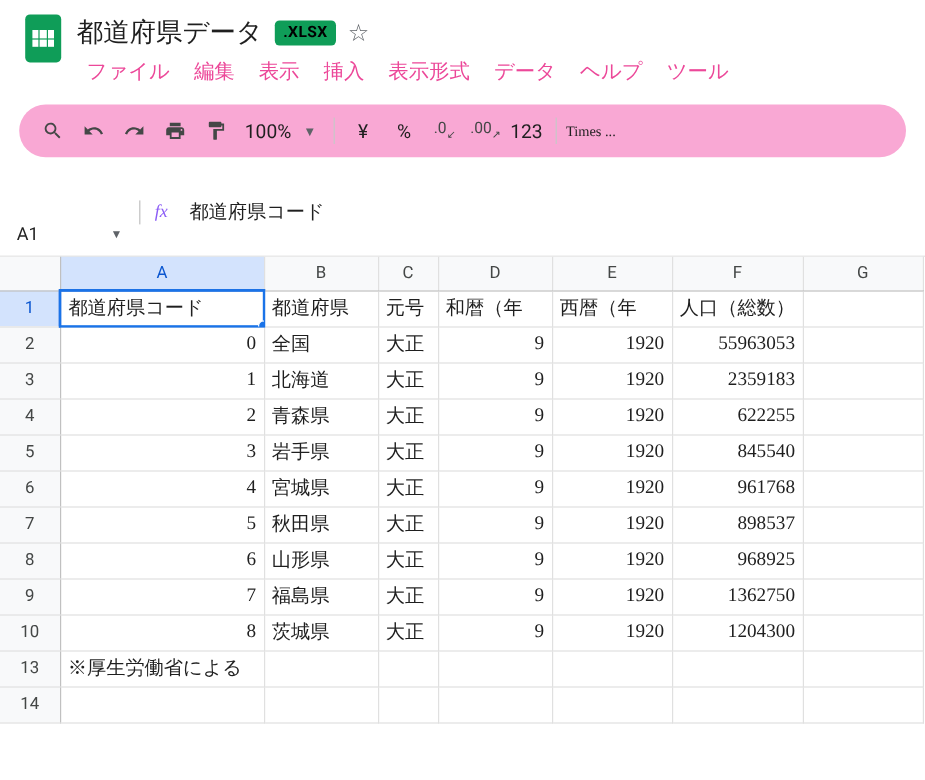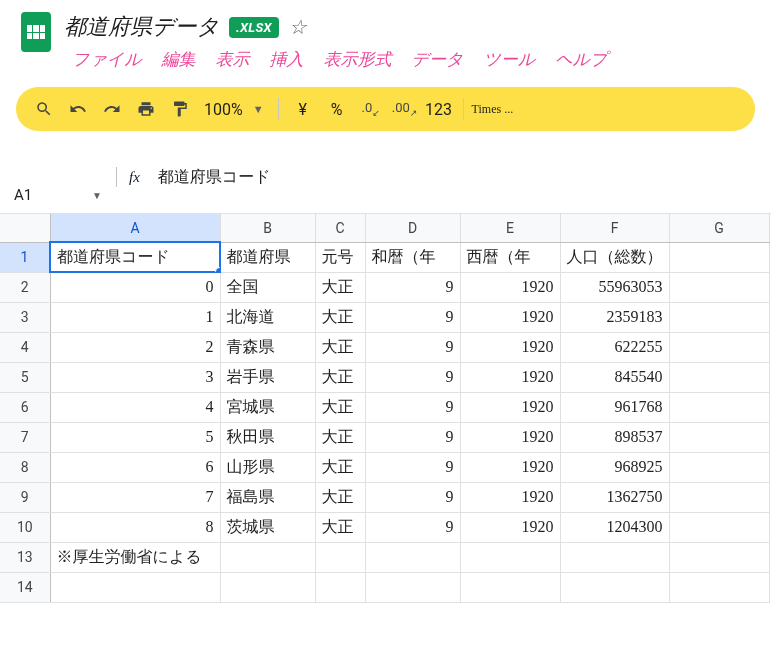--- a/index.html
+++ b/index.html
@@ -2,38 +2,38 @@
 <html><head>
   <meta charset="utf-8">
   <style>
     * { margin: 0; padding: 0; box-sizing: border-box; }
     body { font-family: "Google Sans", Roboto, Arial, sans-serif; background: #fff; color: #1f1f1f; width: 771px; height: 650px; overflow: hidden; }
     .header { display: flex; align-items: flex-start; padding: 8px 16px 0; gap: 8px; }
     .logo { width: 40px; height: 48px; display: flex; align-items: center; justify-content: center; flex-shrink: 0; }
     .logo-box { width: 30px; height: 40px; background: #0f9d58; border-radius: 4px; display: flex; align-items: center; justify-content: center; }
     .logo-grid { width: 18px; height: 14px; display: grid; grid-template-columns: repeat(3, 1fr); grid-template-rows: repeat(2, 1fr); gap: 1px; }
     .logo-grid div { background: #fff; }
-    .title-section { flex: 1; font-style: italic; }
+    .title-section { flex: 1; }
     .title-row { display: flex; align-items: center; gap: 10px; margin-bottom: 2px; padding-top: 4px; }
     .doc-title { font-size: 22px; color: #1f1f1f; font-weight: 400; }
-    .xlsx-badge { background: #0f9d58; color: #ffffff; font-size: 13px; font-weight: 700; padding: 3px 7px; border-radius: 4px; letter-spacing: 0.3px; }
+    .xlsx-badge { background: #0f9d58; color: #000000; font-size: 13px; font-weight: 700; padding: 3px 7px; border-radius: 4px; letter-spacing: 0.3px; }
     .star { color: #5f6368; font-size: 20px; cursor: pointer; }
     .menu-bar { display: flex; gap: 4px; margin-top: 2px; }
     .menu-item { padding: 4px 8px; font-size: 17px; color: #ec4899; cursor: pointer; border-radius: 4px; }
-    .toolbar { display: flex; align-items: center; gap: 2px; background: #fde047; border-radius: 24px; margin: 12px 16px; padding: 4px 12px; height: 44px; }
+    .toolbar { display: flex; align-items: center; gap: 2px; background: #f9a8d4; border-radius: 24px; margin: 12px 16px; padding: 4px 12px; height: 44px; }
     .tb-btn { display: flex; align-items: center; justify-content: center; width: 32px; height: 32px; border-radius: 4px; cursor: pointer; color: #444746; font-size: 18px; }
     .tb-btn svg { width: 18px; height: 18px; fill: #444746; }
     .tb-sep { width: 1px; height: 22px; background: #c7c7c7; margin: 0 6px; }
     .zoom { display: flex; align-items: center; gap: 6px; padding: 0 6px; color: #1f1f1f; font-size: 16px; cursor: pointer; }
     .tb-text { font-size: 16px; color: #1f1f1f; padding: 0 4px; cursor: pointer; }
     .font-sel { font-family: "Times New Roman", serif; font-size: 12px; cursor: pointer; }
     .name-box-row { display: flex; align-items: center; padding: 4px 8px 6px; border-bottom: 1px solid #e0e0e0; gap: 8px; }
     .name-box { width: 100px; padding: 3px 6px; font-size: 15px; color: #1f1f1f; display: flex; align-items: center; justify-content: space-between; margin-top: 36px; }
     .name-box-caret { font-size: 10px; color: #5f6368; }
-    .fx-label { font-style: italic; font-family: serif; color: #0f172a; font-size: 15px; padding: 0 4px; }
+    .fx-label { font-style: italic; font-family: serif; color: #8b5cf6; font-size: 15px; padding: 0 4px; }
     .formula-bar { flex: 1; font-size: 16px; font-family: "Times New Roman", serif; color: #1f1f1f; padding: 3px 6px; }
     .grid { position: relative; }
     .grid table { border-collapse: collapse; table-layout: fixed; }
     .corner { width: 50px; height: 28px; background: #f8f9fa; border-right: 1px solid #c0c0c0; border-bottom: 1px solid #c0c0c0; }
     .col-header { background: #f8f9fa; text-align: center; font-size: 14px; color: #444746; border-right: 1px solid #e0e0e0; border-bottom: 1px solid #c0c0c0; height: 28px; font-weight: 400; }
     .col-header.selected { background: #d3e3fd; color: #0b57d0; border-bottom: 2px solid #0b57d0; }
     .row-header { background: #f8f9fa; text-align: center; font-size: 14px; color: #444746; border-right: 1px solid #c0c0c0; border-bottom: 1px solid #e0e0e0; width: 50px; font-weight: 400; }
     .row-header.selected { background: #d3e3fd; color: #0b57d0; border-right: 2px solid #0b57d0; }
     .cell { border-right: 1px solid #e0e0e0; border-bottom: 1px solid #e0e0e0; padding: 3px 6px; font-size: 16px; font-family: "Times New Roman", serif; color: #1f1f1f; height: 30px; overflow: hidden; white-space: nowrap; vertical-align: middle; }
     .cell.selected { outline: 2px solid #1a73e8; outline-offset: -1px; position: relative; }
@@ -70,22 +70,22 @@
       <span class="xlsx-badge">.XLSX</span>
       <span class="star">☆</span>
     </div>
     <div class="menu-bar">
       <span class="menu-item">ファイル</span>
       <span class="menu-item">編集</span>
       <span class="menu-item">表示</span>
       <span class="menu-item">挿入</span>
       <span class="menu-item">表示形式</span>
       <span class="menu-item">データ</span>
+      <span class="menu-item">ヘルプ</span>
       <span class="menu-item">ツール</span>
-      <span class="menu-item">ヘルプ</span>
     </div>
   </div>
 </div>
 
 <div class="toolbar">
   <div class="tb-btn">
       <svg viewBox="0 0 24 24">
         <path d="M15.5 14h-.79l-.28-.27a6.5 6.5 0 1 0-.7.7l.27.28v.79l5 4.99L20.49 19l-4.99-5zm-6 0C7.01 14 5 11.99 5 9.5S7.01 5 9.5 5 14 7.01 14 9.5 11.99 14 9.5 14z"></path>
       </svg>
     </div>

